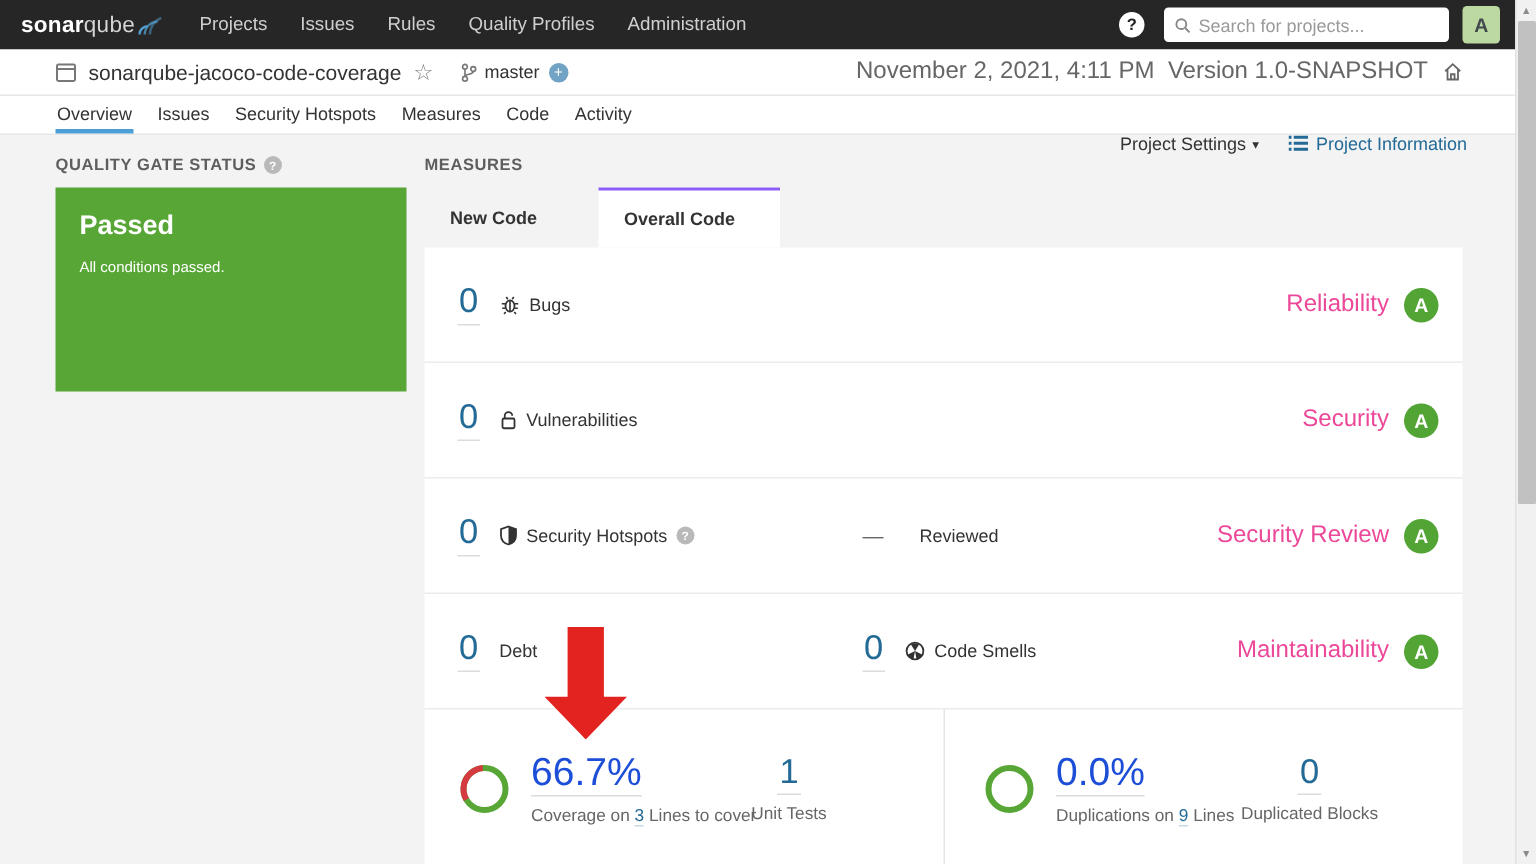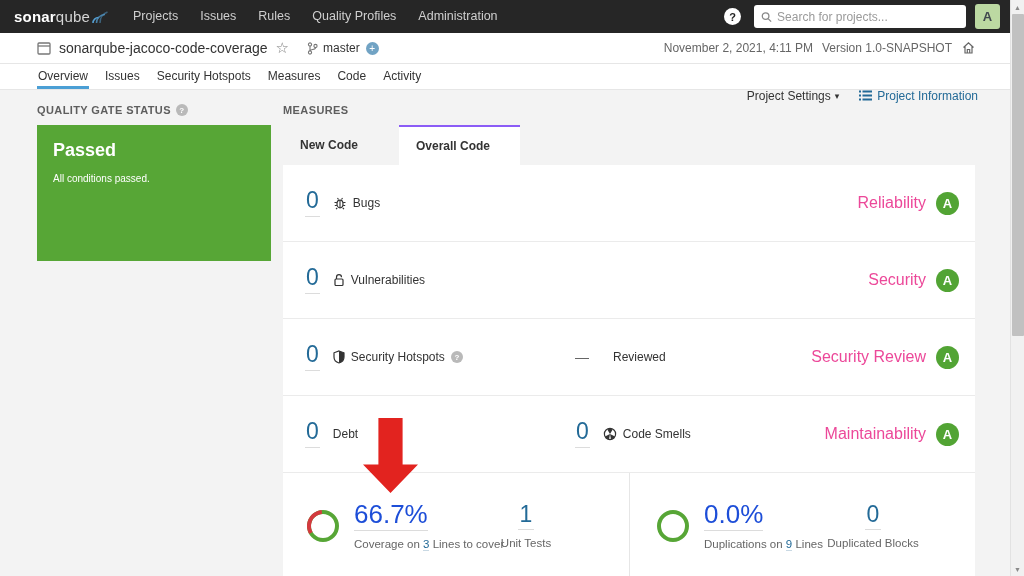--- a/index.html
+++ b/index.html
@@ -11,39 +11,39 @@
   .topnav { height:33px; background:#262626; display:flex; align-items:center; padding:0 10px 0 14px; }
   .logo { display:flex; align-items:flex-start; margin-right:14px; cursor:pointer; }
   .logo .l-bold { color:#fff; font-weight:bold; font-size:15px; letter-spacing:.2px; }
   .logo .l-light { color:#d5d5d5; font-size:15px; letter-spacing:.2px; }
   .logo svg { margin:1px 0 0 2px; }
   .nav-item { color:#cfcfcf; font-size:12.5px; padding:0 11px; line-height:33px; cursor:pointer; }
   .nav-spacer { flex:1; }
   .help-btn { width:17px; height:17px; border-radius:50%; background:#fff; color:#222;
               font-size:11px; font-weight:bold; display:flex; align-items:center; justify-content:center;
               margin-right:13px; cursor:pointer; }
-  .searchbox { width:212px; height:23px; background:#fff; border-radius:3px; display:flex;
+  .searchbox { width:190px; height:23px; background:#fff; border-radius:3px; display:flex;
                align-items:center; padding:0 7px; margin-right:9px; }
   .searchbox input { border:none; outline:none; width:100%; font-size:12px; color:#444;
                      font-family:"Liberation Sans", sans-serif; margin-left:5px; }
   .searchbox input::placeholder { color:#9a9a9a; }
   .avatar { width:25px; height:25px; border-radius:3px; background:#bcd9a2; color:#41484e;
             font-size:13px; font-weight:bold; display:flex; align-items:center; justify-content:center; cursor:pointer; }
 
   
   .proj-header { height:31px; background:#fff; border-bottom:1px solid #e6e6e6; display:flex;
                  align-items:center; padding:0 34px 0 37px; }
   .proj-title { font-size:14px; color:#333; margin:0 8px; }
   .icon-gray { color:#777; display:flex; align-items:center; }
   .star { font-size:15px; color:#808080; cursor:pointer; margin-right:18px; }
   .branch-name { font-size:12px; color:#333; margin:0 6px 0 5px; }
   .branch-info { width:13px; height:13px; border-radius:50%; background:#71a3c4; color:#fff; font-size:10px;
                  display:flex; align-items:center; justify-content:center; cursor:pointer; }
   .ph-right { margin-left:auto; display:flex; align-items:center; gap:9px; }
-  .ph-date, .ph-version { font-size:12px; color:#666; }
+  .ph-date, .ph-version { font-size:16px; color:#666; }
 
   
   .tabrow { height:26px; background:#fff; border-bottom:1px solid #e6e6e6; display:flex;
             align-items:center; padding:0 32px 0 37px; }
   .ptab { font-size:12px; color:#333; margin-right:15px; padding:4px 1px 6px; cursor:pointer; position:relative; }
   .ptab.active { border-bottom:3px solid #4b9fd5; padding-bottom:3px; }
   .tab-right { margin-left:auto; display:flex; align-items:flex-end; gap:20px;margin-top:38px; }
   .proj-settings { font-size:12px; color:#333; cursor:pointer; display:flex; align-items:center; gap:4px; }
   .caret { font-size:9px; color:#333; }
   .proj-info { font-size:12px; color:#236a97; cursor:pointer; display:flex; align-items:center; gap:5px; }

